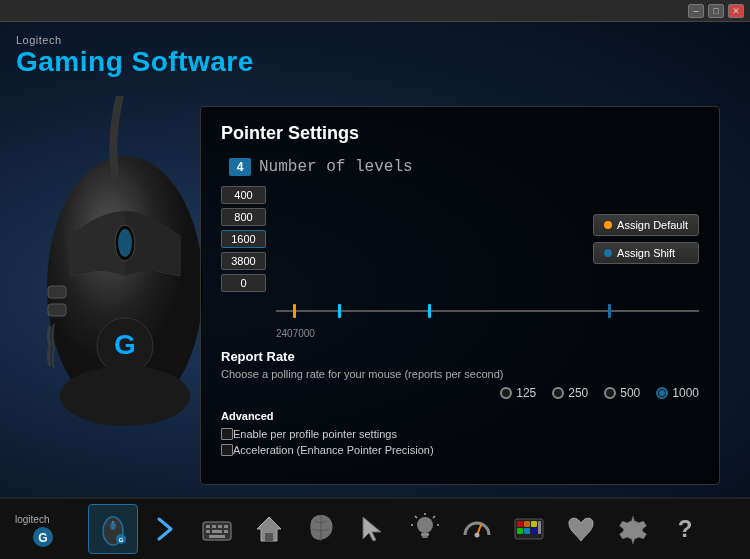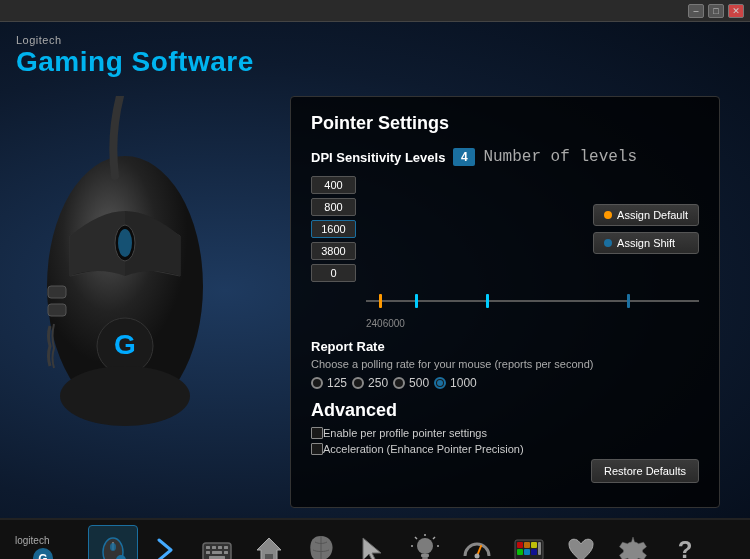--- a/index.html
+++ b/index.html
@@ -84,24 +84,25 @@
       top: 10px;
       width: 230px;
       height: 340px;
     }
 
     
     .settings-panel {
       background: rgba(0,0,0,0.75);
       border: 1px solid #333;
       border-radius: 4px;
-      width: 430px;
+      width: 520px;
       padding: 16px 20px 16px 20px;
       position: relative;
       z-index: 10;
+      margin-top: 10px;
     }
 
     .panel-title {
       font-size: 18px;
       color: #fff;
       font-weight: bold;
       margin-bottom: 14px;
     }
 
     
@@ -234,21 +235,22 @@
       margin-bottom: 4px;
     }
     .report-desc {
       font-size: 11px;
       color: #aaa;
       margin-bottom: 6px;
     }
     .radio-row {
       display: flex;
       align-items: center;
-      gap: 5px;
+      gap: 16px;
+      justify-content: flex-end;
     }
     .radio-item {
       display: flex;
       align-items: center;
       gap: 4px;
       cursor: pointer;
     }
     .radio-circle {
       width: 12px;
       height: 12px;
@@ -271,21 +273,21 @@
     .radio-label {
       font-size: 12px;
       color: #ccc;
     }
 
     
     .advanced-section {
       margin-bottom: 8px;
     }
     .advanced-title {
-      font-size: 18px;
+      font-size: 11px;
       font-weight: bold;
       color: #fff;
       margin-bottom: 6px;
     }
     .checkbox-item {
       display: flex;
       align-items: center;
       margin-bottom: 4px;
       cursor: pointer;
     }
@@ -433,21 +435,20 @@
 
         <path d="M30 230 Q27 240 30 250 Q27 260 30 270" stroke="#3a3a3a" stroke-width="3" fill="none"></path>
         <path d="M34 228 Q31 240 34 252 Q31 262 34 272" stroke="#3a3a3a" stroke-width="2" fill="none"></path>
       </svg>
     </div>
 
     <div class="settings-panel">
       <div class="panel-title">Pointer Settings</div>
 
       <div class="section-header">
-        <span class="section-label">DPI Sensitivity Levels</span>
         <span class="level-count-box">4</span>
         <span class="num-levels-label">Number of levels</span>
       </div>
 
       <div class="dpi-row-outer">
 
         <div class="dpi-levels-list">
           <div class="dpi-level-item">
             <div class="dpi-value-box">400</div>
           </div>
@@ -485,21 +486,21 @@
           <div class="slider-marker marker-orange" style="left: calc(4.3% - 1px);"></div>
 
           <div class="slider-marker marker-cyan" style="left: calc(14.9% - 1px);"></div>
 
           <div class="slider-marker marker-cyan" style="left: calc(36.2% - 1px);"></div>
 
           <div class="slider-marker marker-blue" style="left: calc(78.7% - 1px);"></div>
         </div>
         <div class="slider-labels">
           <span class="slider-label">240</span>
-          <span class="slider-label">6000</span>
+          <span class="slider-label">7000</span>
         </div>
       </div>
 
       <div class="report-section">
         <div class="report-title">Report Rate</div>
         <div class="report-desc">Choose a polling rate for your mouse (reports per second)</div>
         <div class="radio-row">
           <div class="radio-item">
             <div class="radio-circle"></div>
             <span class="radio-label">125</span>
@@ -524,21 +525,20 @@
       <div class="advanced-section clearfix">
         <div class="advanced-title">Advanced</div>
         <div class="checkbox-item">
           <div class="checkbox-box"></div>
           <span class="checkbox-label">Enable per profile pointer settings</span>
         </div>
         <div class="checkbox-item">
           <div class="checkbox-box"></div>
           <span class="checkbox-label">Acceleration (Enhance Pointer Precision)</span>
         </div>
-        <button class="restore-btn">Restore Defaults</button>
       </div>
     </div>
   </div>
 
   <div class="taskbar">
 
     <div class="taskbar-logo">
       <svg viewBox="0 0 60 40" width="60" height="40">
         <text x="2" y="14" font-size="10" fill="#aaa" font-family="Arial">logitech</text>
 

